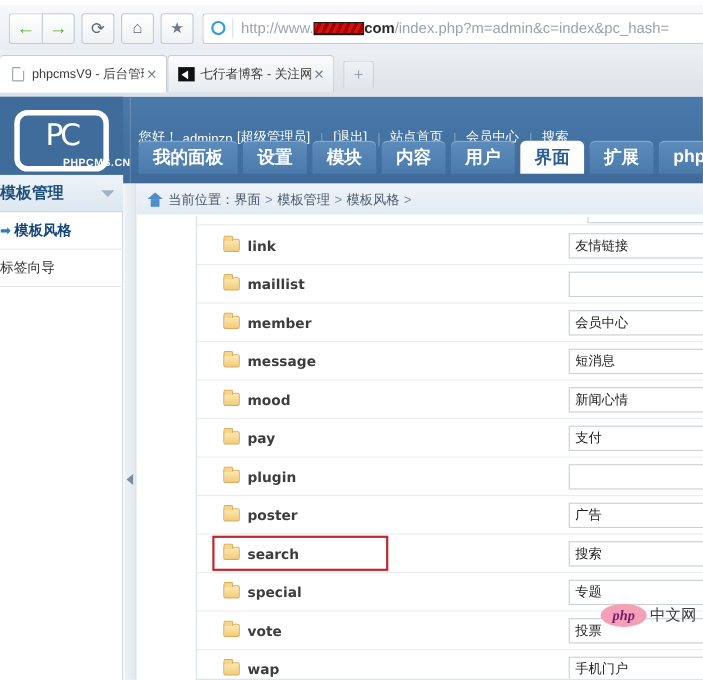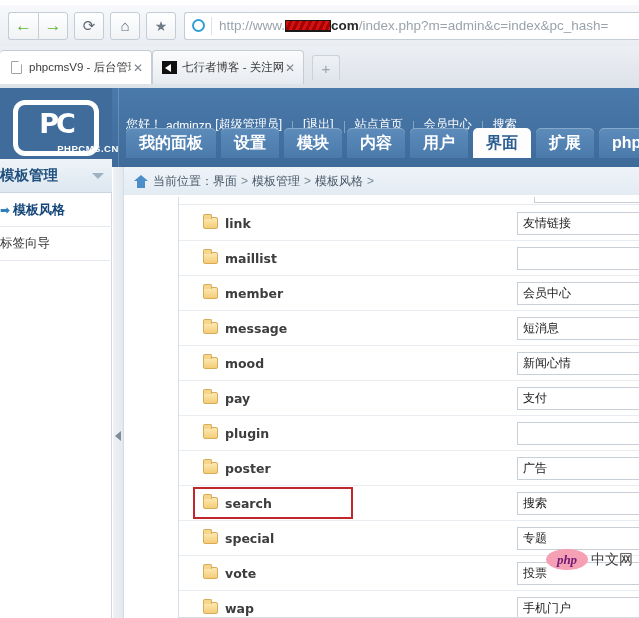--- a/index.html
+++ b/index.html
@@ -157,21 +157,21 @@
   }
   #logo-mark {
     width: 86px; height: 56px;
     border: 5px solid #ffffff;
     border-radius: 12px;
     position: relative;
     display: flex; align-items: center; justify-content: center;
   }
   #logo-pc {
     font-family: "DejaVu Sans", sans-serif;
-    font-size: 27px; font-weight: bold; color: #ffffff;
+    font-size: 27px; font-weight: normal; color: #ffffff;
     letter-spacing: -3px; line-height: 1;
     margin-top: -9px;
   }
   #logo-text {
     position: absolute; left: 50%; transform: translateX(-50%);
     bottom: -3px;
     font-size: 9.5px; font-weight: bold; color: #ffffff;
     letter-spacing: .5px; white-space: nowrap; margin-left: 32px;
   }
   #header-sep {

